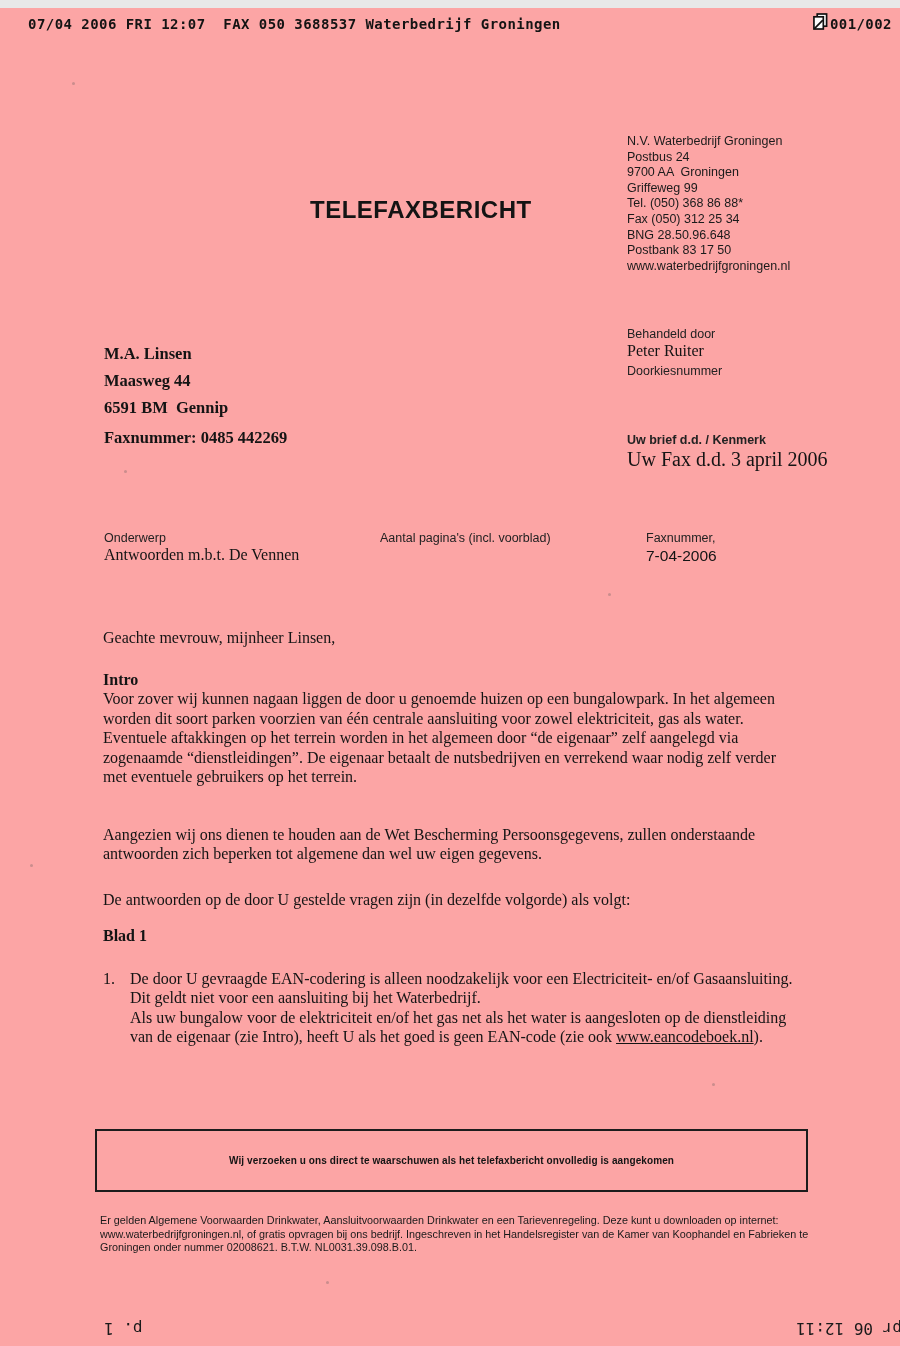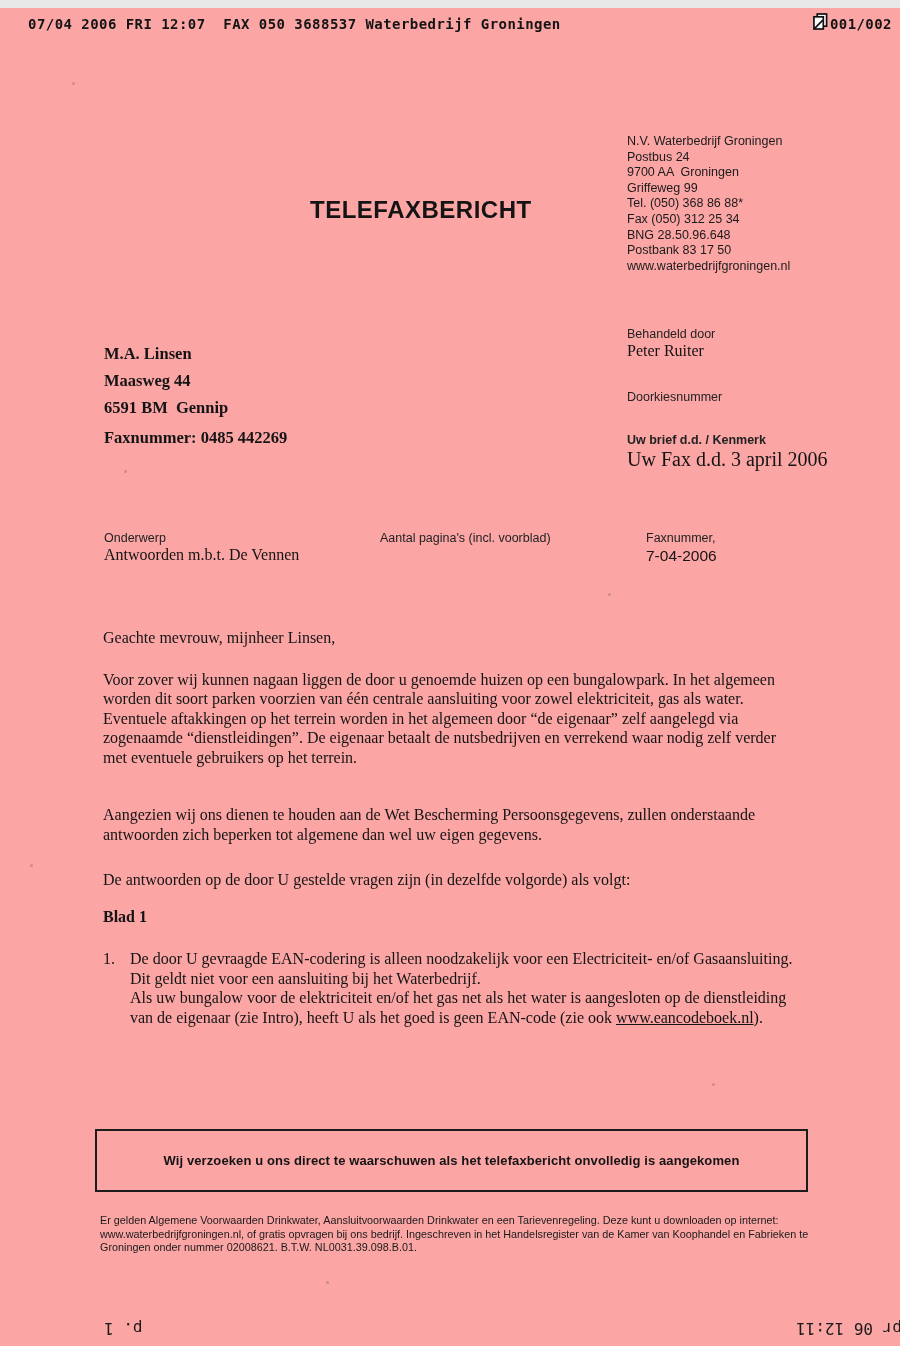--- a/index.html
+++ b/index.html
@@ -26,21 +26,21 @@
 
   
   .recipient{position:absolute;left:104px;top:332px;font-size:16.5px;font-weight:bold;line-height:27px;}
   .faxnr{position:absolute;left:104px;top:420px;font-size:16.5px;font-weight:bold;}
 
   
   .flabel{position:absolute;font-size:12.5px;color:#222;}
   .fvalue{position:absolute;font-size:16px;}
   .lbl-behandeld{left:627px;top:319px;}
   .val-behandeld{left:627px;top:334px;}
-  .lbl-doorkies{left:627px;top:382px;}
+  .lbl-doorkies{left:627px;top:356px;}
   .lbl-uwbrief{left:627px;top:425px;font-weight:bold;}
   .val-uwfax{left:627px;top:440px;font-size:20px;}
 
   
   .lbl-onderwerp{left:104px;top:523px;}
   .val-onderwerp{left:104px;top:538px;}
   .lbl-aantal{left:380px;top:523px;}
   .lbl-plaats{left:646px;top:523px;}
   .val-datum{position:absolute;left:646px;top:539px;font-size:15.5px;}
 
@@ -58,21 +58,21 @@
   .answer .num{width:27px;flex:0 0 27px;}
   .answer .atext{width:663px;}
   .ulink{text-decoration:underline;}
 
   
   .notice-box{
     position:absolute;left:95px;top:1121px;width:713px;height:63px;
     border:2px solid #1c1c1c;display:flex;align-items:center;justify-content:center;
     box-sizing:border-box;
   }
-  .notice-box span{font-size:13px;font-weight:bold;letter-spacing:0.1px;}
+  .notice-box span{font-size:10px;font-weight:bold;letter-spacing:0.1px;}
 
   
   .footer-sp{position:absolute;left:100px;top:1206px;width:714px;font-size:10.8px;line-height:13.5px;color:#1a1a1a;}
 
   
   .stamp{font-family:"DejaVu Sans Mono",monospace;font-size:16px;color:#1a1a1a;}
   .stamp-left{position:absolute;left:104px;top:1311px;}
   .stamp-right{position:absolute;right:-12px;top:1311px;}
   .flip{display:inline-block;transform:rotate(180deg);}
 
@@ -124,20 +124,21 @@
   <div class="fvalue serif val-uwfax">Uw Fax d.d. 3 april 2006</div>
 
   <div class="flabel sans lbl-onderwerp">Onderwerp</div>
   <div class="fvalue serif val-onderwerp">Antwoorden m.b.t. De Vennen</div>
   <div class="flabel sans lbl-aantal">Aantal pagina's (incl. voorblad)</div>
   <div class="flabel sans lbl-plaats">Faxnummer,</div>
   <div class="val-datum sans">7-04-2006</div>
 
   <div class="letter">
     <p class="salutation">Geachte mevrouw, mijnheer Linsen,</p>
+    <p class="intro-h">Intro</p>
     <p class="p1">Voor zover wij kunnen nagaan liggen de door u genoemde huizen op een bungalowpark. In het algemeen worden dit soort parken voorzien van één centrale aansluiting voor zowel elektriciteit, gas als water. Eventuele aftakkingen op het terrein worden in het algemeen door “de eigenaar” zelf aangelegd via zogenaamde “dienstleidingen”. De eigenaar betaalt de nutsbedrijven en verrekend waar nodig zelf verder met eventuele gebruikers op het terrein.</p>
     <p class="p2">Aangezien wij ons dienen te houden aan de Wet Bescherming Persoonsgegevens, zullen onderstaande antwoorden zich beperken tot algemene dan wel uw eigen gegevens.</p>
     <p class="p3">De antwoorden op de door U gestelde vragen zijn (in dezelfde volgorde) als volgt:</p>
     <p class="blad-h">Blad 1</p>
     <div class="answer">
       <div class="num">1.</div>
       <div class="atext">
         <span>De door U gevraagde EAN-codering is alleen noodzakelijk voor een Electriciteit- en/of Gasaansluiting. Dit geldt niet voor een aansluiting bij het Waterbedrijf.</span><br>
         <span>Als uw bungalow voor de elektriciteit en/of het gas net als het water is aangesloten op de dienstleiding van de eigenaar (zie Intro), heeft U als het goed is geen EAN-code (zie ook </span><span class="ulink">www.eancodeboek.nl</span><span>).</span>
       </div>

